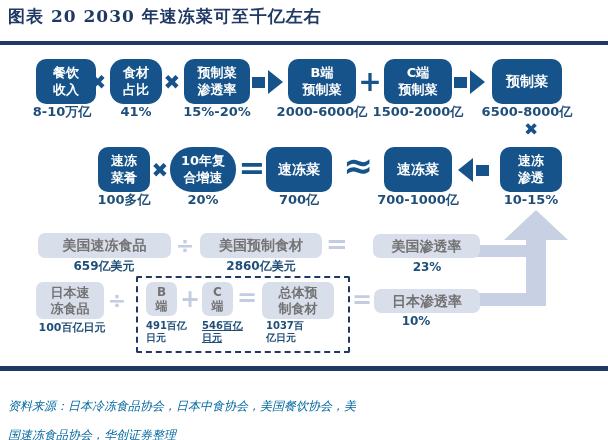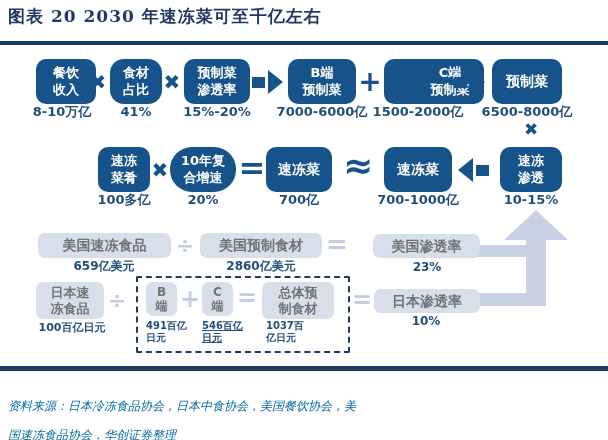--- a/index.html
+++ b/index.html
@@ -64,32 +64,32 @@
   <div class="op" style="left:160px;top:59px;width:24px;height:45px;font-size:20px;">✖</div>
   <div class="dbox" style="left:184px;top:59px;width:66px;height:45px;">预制菜
 渗透率</div>
   <div class="imp" style="left:252px;top:70px;">
       <span class="bar"></span>
       <span class="tri"></span>
     </div>
   <div class="dbox" style="left:288px;top:59px;width:68px;height:45px;">B端
 预制菜</div>
   <div class="op" style="left:356px;top:59px;width:28px;height:45px;font-size:28px;">+</div>
-  <div class="dbox" style="left:384px;top:59px;width:68px;height:45px;padding-left:32px;">C端
+  <div class="dbox" style="left:384px;top:59px;width:68px;height:45px;">C端
 预制菜</div>
   <div class="imp" style="left:454px;top:70px;">
       <span class="bar"></span>
       <span class="tri"></span>
     </div>
   <div class="dbox" style="left:492px;top:59px;width:70px;height:45px;font-size:14px;">预制菜</div>
 
   <div class="val" style="left:22px;top:105px;width:80px;">8-10万亿</div>
   <div class="val" style="left:96px;top:105px;width:80px;">41%</div>
   <div class="val" style="left:177px;top:105px;width:80px;">15%-20%</div>
-  <div class="val" style="left:272px;top:105px;width:100px;">7000-6000亿</div>
+  <div class="val" style="left:272px;top:105px;width:100px;">2000-6000亿</div>
   <div class="val" style="left:368px;top:105px;width:100px;">1500-2000亿</div>
   <div class="val" style="left:477px;top:105px;width:100px;">6500-8000亿</div>
 
   <div class="op" style="left:516px;top:120px;width:30px;height:18px;font-size:17px;">✖</div>
 
   <div class="dbox" style="left:98px;top:147px;width:52px;height:45px;">速冻
 菜肴</div>
   <div class="op" style="left:148px;top:147px;width:24px;height:45px;font-size:20px;">✖</div>
   <div class="dbox" style="left:170px;top:147px;width:66px;height:45px;border-radius:22px;">10年复
 合增速</div>
@@ -140,19 +140,19 @@
   <div class="op light" style="left:350px;top:285px;width:24px;height:30px;font-size:24px;">=</div>
   <div class="lbox" style="left:374px;top:289px;width:106px;height:24px;">日本渗透率</div>
 
   <div class="val" style="left:30px;top:322px;width:84px;font-size:11px;">100百亿日元</div>
   <div class="val small" style="left:146px;top:320px;width:52px;">491百亿
 日元</div>
   <div class="val small" style="left:202px;top:320px;width:52px;text-decoration:underline;">546百亿
 日元</div>
   <div class="val small" style="left:266px;top:320px;width:60px;">1037百
 亿日元</div>
-  <div class="val" style="left:386px;top:315px;width:80px;font-size:12px;">10%</div>
+  <div class="val" style="left:376px;top:315px;width:80px;font-size:12px;">10%</div>
 
   <div class="rule" style="top:366px;height:5px;"></div>
   <div class="footer-src">资料来源：日本冷冻食品协会，日本中食协会，美国餐饮协会，美
 国速冻食品协会，华创证券整理</div>
 
 </div>
 
 </body></html>

